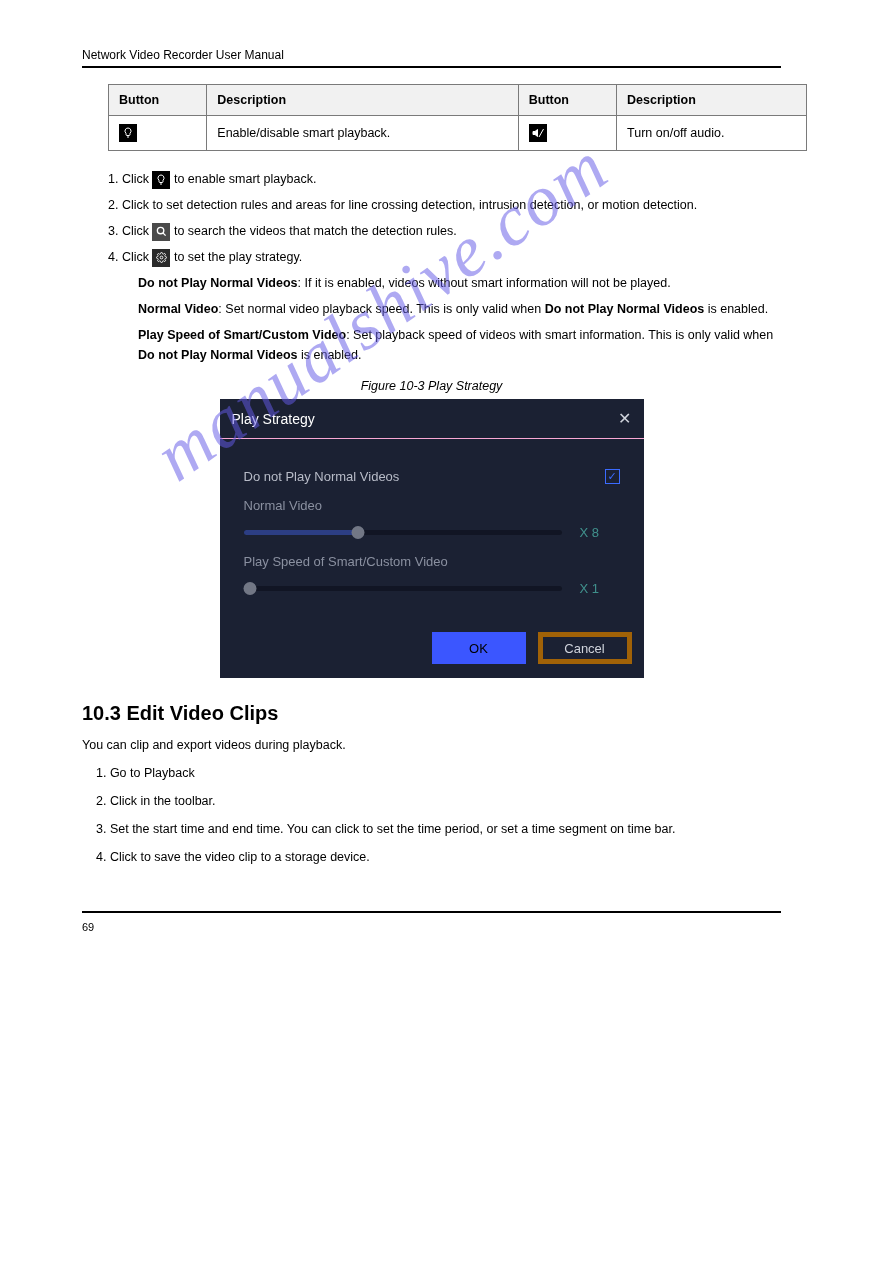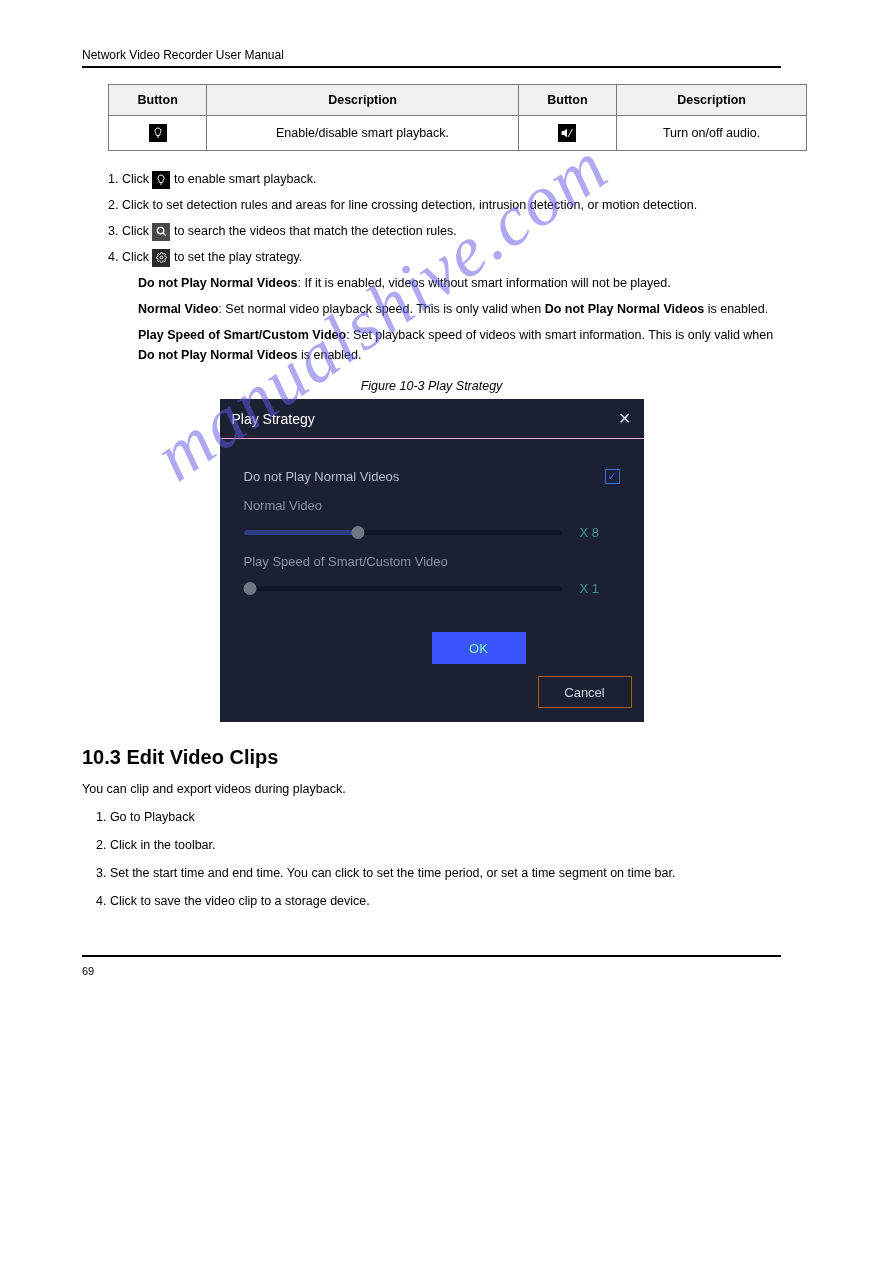--- a/index.html
+++ b/index.html
@@ -1,42 +1,42 @@
 <!DOCTYPE html>
 <html><head>
 <meta charset="utf-8">
 <style>
   * { box-sizing: border-box; margin: 0; padding: 0; }
   body { font-family: Arial, sans-serif; font-size: 13px; color: #000; background: #fff; width: 893px; }
   .page { padding: 48px 112px 40px 82px; position: relative; }
   .header { border-bottom: 2px solid #000; margin-bottom: 16px; padding-bottom: 4px; font-size: 12px; }
   table.icons { border-collapse: collapse; width: 100%; margin: 0 0 18px 26px; }
-  table.icons th, table.icons td { border: 1px solid #7a7a7a; padding: 8px 10px; text-align: center; font-weight: normal; font-size: 12.5px; }
+  table.icons th, table.icons td { border: 1px solid #7a7a7a; padding: 8px 10px; text-align: left; font-weight: normal; font-size: 12.5px; }
   table.icons th { background: #f1f1f1; font-weight: bold; }
   .icon-box { display: inline-flex; align-items: center; justify-content: center; width: 18px; height: 18px; background: #000; color: #fff; font-size: 11px; }
   .steps p { margin: 6px 0 6px 26px; font-size: 12.5px; line-height: 1.6; }
   .steps .indent { margin-left: 56px; }
   .watermark { position: absolute; top: 430px; left: 140px; font-size: 72px; color: rgba(100,90,230,0.52); transform: rotate(-35deg); transform-origin: left top; pointer-events: none; font-family: Georgia, serif; font-style: italic; z-index: 5; white-space: nowrap; letter-spacing: 2px; }
   .figure-caption { text-align: center; font-size: 12.5px; margin: 14px 0 6px 0; font-style: italic; }
   .dialog-wrap { display: flex; justify-content: center; margin-bottom: 24px; }
   .dialog { width: 424px; background: #1b2133; color: #cfd3dc; position: relative; z-index: 2; }
   .dialog-title { display: flex; justify-content: space-between; align-items: center; padding: 10px 12px; border-bottom: 1px solid #f9a8d4; font-size: 14px; color: #fff; }
   .dialog-body { padding: 18px 24px 14px 24px; }
   .row { display: flex; justify-content: space-between; align-items: center; margin: 12px 0; font-size: 13px; color: #b8bcc8; }
   .row.dim { opacity: 0.55; }
   .chk { width: 15px; height: 15px; border: 1.5px solid #3b6bff; display: inline-flex; align-items: center; justify-content: center; color: #3b6bff; font-size: 11px; }
   .slider { position: relative; height: 5px; background: #0a0d18; border-radius: 3px; flex: 1; margin-right: 18px; }
   .slider .fill { position: absolute; height: 100%; background: #3b56c7; border-radius: 3px; left: 0; }
   .slider .thumb { position: absolute; width: 13px; height: 13px; background: #b9bec9; border-radius: 50%; top: -4px; transform: translateX(-50%); }
   .speed-label { color: #5eead4; font-size: 13px; width: 40px; text-align: left; }
   .section-label { color: #8a90a0; font-size: 13px; margin: 14px 0 8px 0; }
   .dialog-footer { display: flex; justify-content: flex-end; gap: 12px; padding: 10px 12px 14px 12px; }
   .btn { width: 94px; height: 32px; display: inline-flex; align-items: center; justify-content: center; font-size: 13px; cursor: pointer; }
-  .btn-primary { background: #3b56ff; color: #86efac; }
-  .btn-secondary { background: transparent; color: #cfd3dc; border: 1px solid #a16207; margin-top: 44px; }
+  .btn-primary { background: #3b56ff; color: #000000; }
+  .btn-secondary { background: transparent; color: #cfd3dc; border: 5px solid #a16207; }
   h2.section { font-size: 20px; font-weight: bold; margin: 22px 0 10px 0; }
   .body-text { font-size: 12.5px; line-height: 1.6; margin-bottom: 8px; }
   .body-text.list { margin-left: 14px; }
   .footer-rule { border-top: 2px solid #000; margin-top: 44px; padding-top: 8px; font-size: 11px; }
   .close-x { color: #cfd3dc; font-size: 16px; }
   .inline-icon { vertical-align: middle; }
   svg { display: block; }
 </style>
 </head>
 <body>

